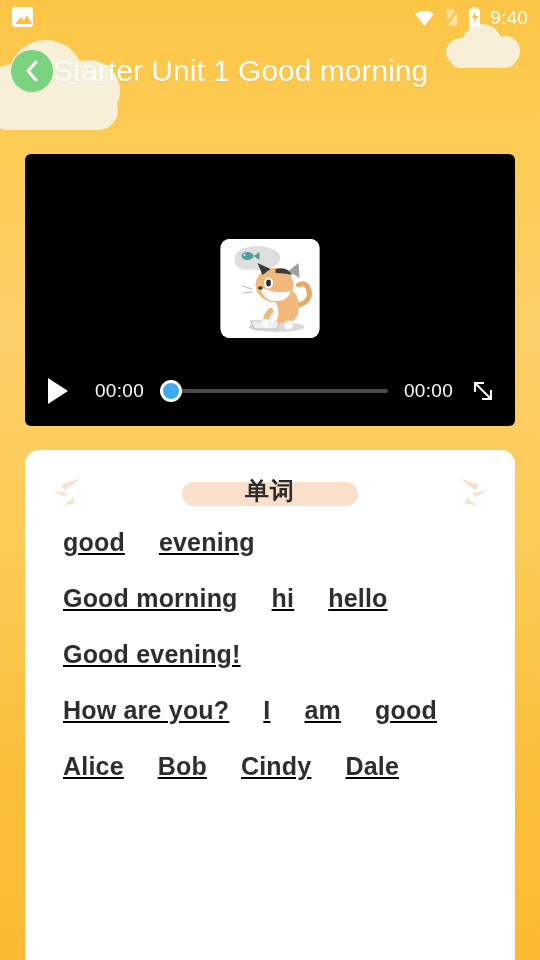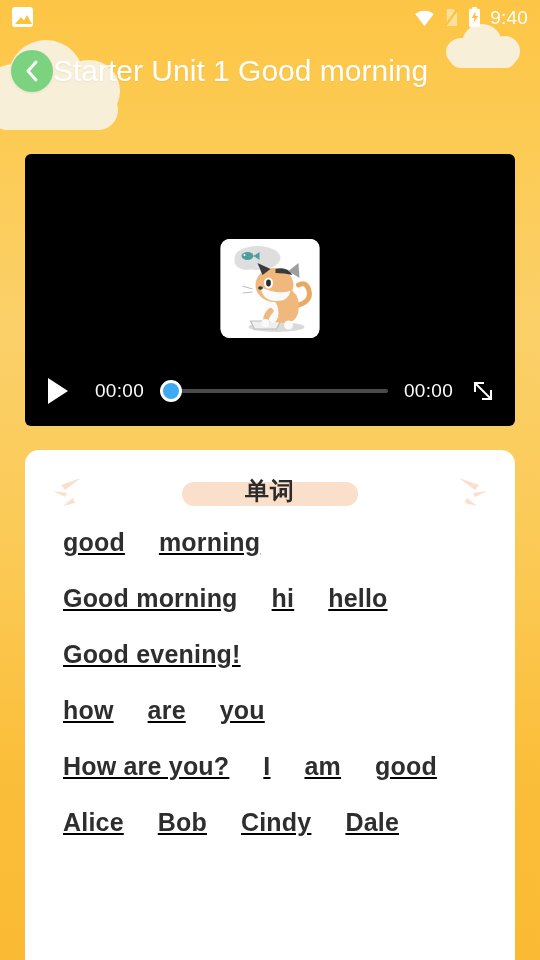--- a/index.html
+++ b/index.html
@@ -317,34 +317,29 @@
       <svg class="sparkle" id="sparkle-right" viewBox="0 0 38 32">
         <path d="M8 2 L28 9 L24 14 Z" fill="#FADFCB"></path>
         <path d="M36 15 L22 17 L24 21 Z" fill="#FADFCB"></path>
         <path d="M26 30 L16 22 L14 27 Z" fill="#FADFCB"></path>
       </svg>
     </div>
 
     <div id="word-list">
         <div class="word-row">
           <span class="word-item">good</span>
-          <span class="word-item">morning</span>
+          <span class="word-item">evening</span>
         </div>
         <div class="word-row">
           <span class="word-item">Good morning</span>
           <span class="word-item">hi</span>
           <span class="word-item">hello</span>
         </div>
         <div class="word-row">
           <span class="word-item">Good evening!</span>
-        </div>
-        <div class="word-row">
-          <span class="word-item">how</span>
-          <span class="word-item">are</span>
-          <span class="word-item">you</span>
         </div>
         <div class="word-row">
           <span class="word-item">How are you?</span>
           <span class="word-item">I</span>
           <span class="word-item">am</span>
           <span class="word-item">good</span>
         </div>
         <div class="word-row">
           <span class="word-item">Alice</span>
           <span class="word-item">Bob</span>

